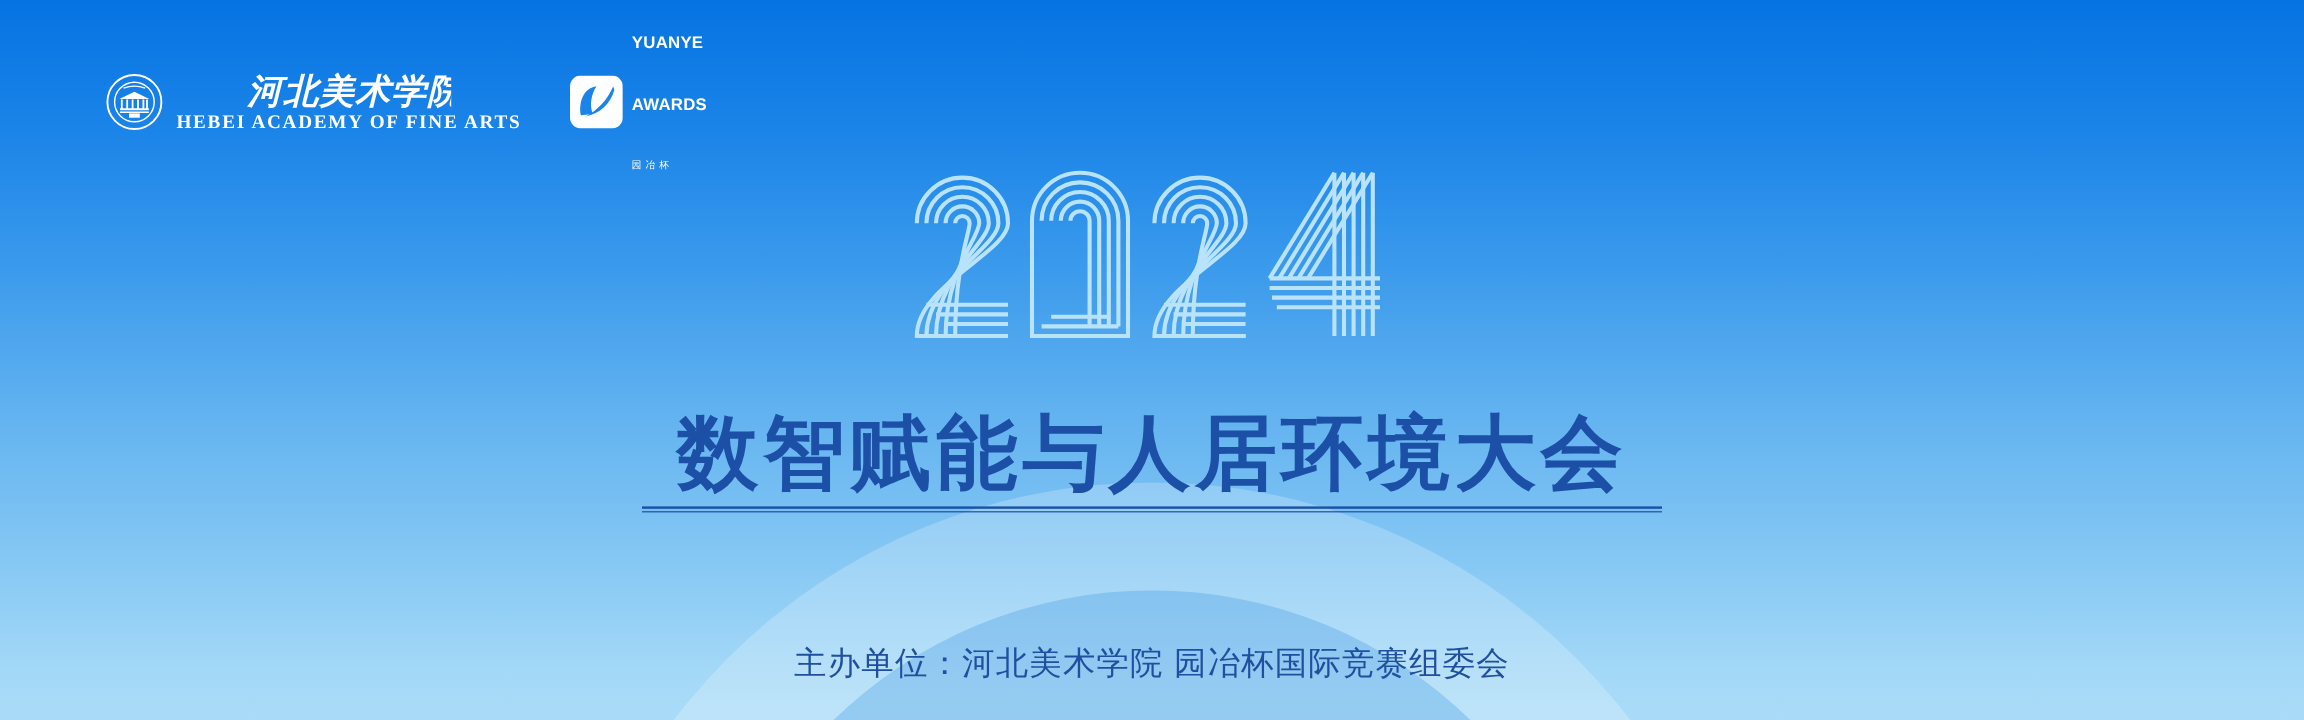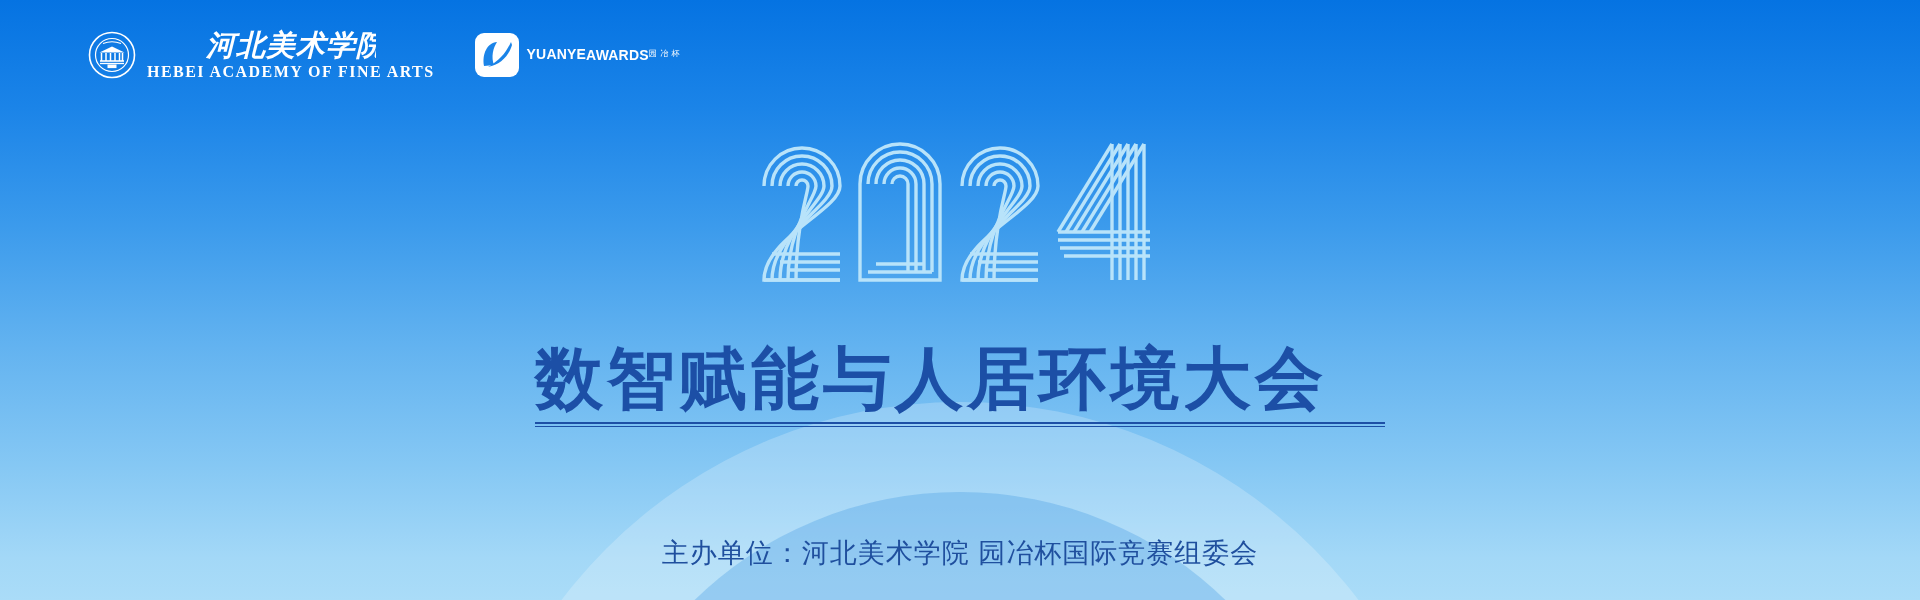--- a/index.html
+++ b/index.html
@@ -54,21 +54,21 @@
   .hebei-cn { height:34px; }
   .hebei-en {
     font-family:"Liberation Serif", serif;
     font-weight:bold; font-size:16px;
     letter-spacing:1.45px; color:#ffffff;
     white-space:nowrap;
   }
 
   .logo-yuanye { display:flex; align-items:center; gap:8px; }
   .yy-mark { width:44px; height:44px; flex:0 0 44px; }
-  .yy-text { display:flex; line-height:1; }
+  .yy-text { display:flex; flex-direction:column; line-height:1;gap:37px; }
   .yy-line1 {
     font-weight:bold; font-size:14px; color:#fff;
     letter-spacing:0.2px;
   }
   .yy-line2 {
     font-weight:bold; font-size:14px; color:#fff;
     letter-spacing:0.2px; margin-top:1px;text-align:right;
   }
   .yy-line3 {
     font-size:8px; color:#fff; margin-top:3px;
@@ -83,20 +83,21 @@
     width:400px; height:148px;
   }
   .year-wrap svg { display:block; width:400px; height:148px; }
 
   
   .title-block {
     position:absolute;
     left:50%; top:344px;
     transform:translateX(-50%);
     width:850px;
+    text-align:center;
   }
   .title-cn {
     font-size:68px;
     font-weight:bold;
     color:#1c4fa6;
     letter-spacing:4px;
     line-height:1.02;
     white-space:nowrap;
   }
   .rule-double {

